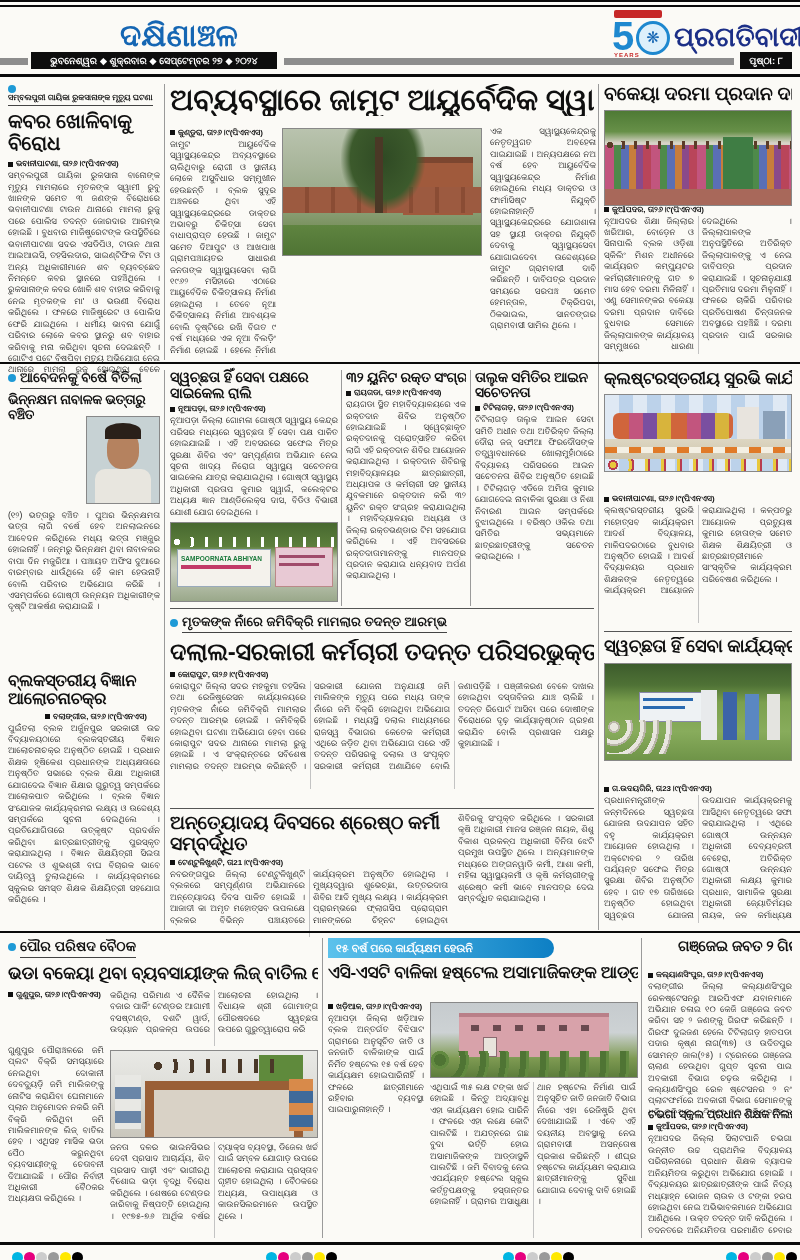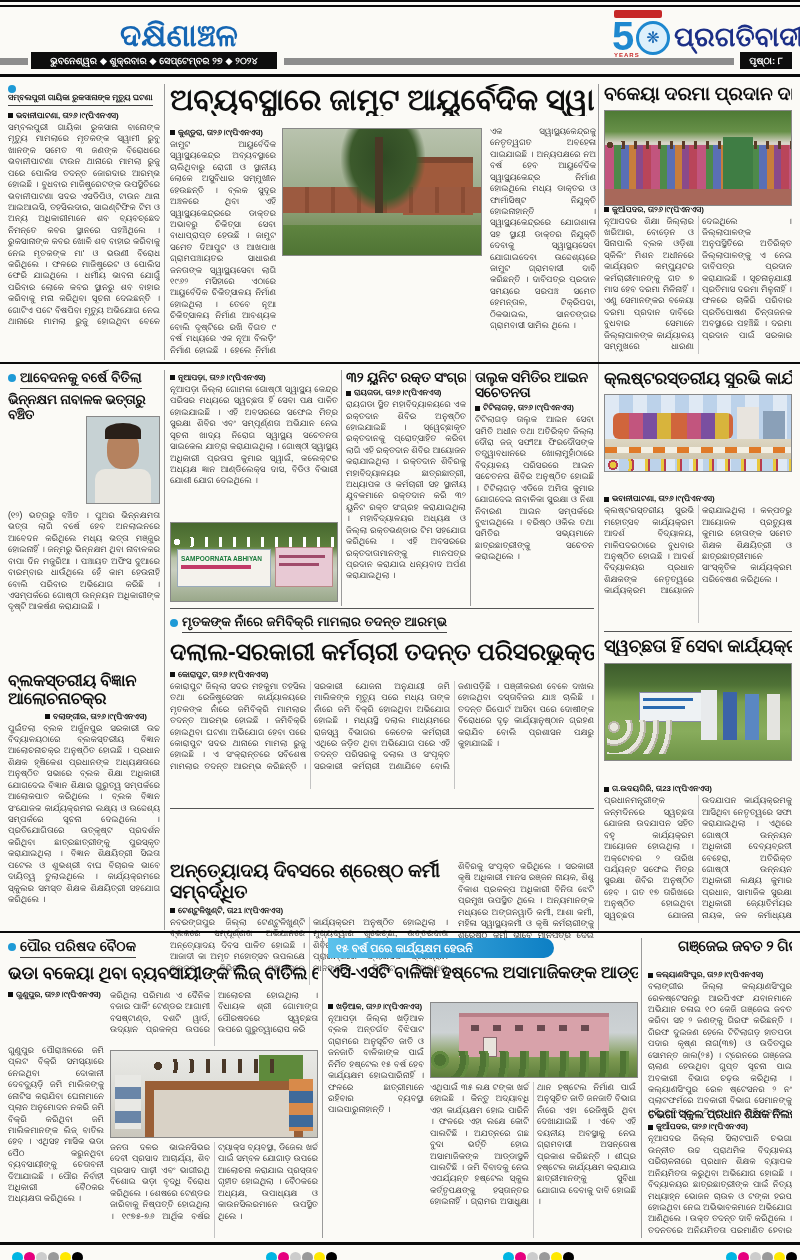--- a/index.html
+++ b/index.html
@@ -60,20 +60,21 @@
   <div class="pill" style="left:31px;top:52px;width:246px;height:17px;">ଭୁବନେଶ୍ୱର ◆ ଶୁକ୍ରବାର ◆ ସେପ୍ଟେମ୍ବର ୨୭ ◆ ୨୦୨୪</div>
   <div class="graybar" style="left:284px;top:58px;width:450px;"></div>
   <div class="pill" style="left:740px;top:52px;width:52px;height:17px;">ପୃଷ୍ଠା: ୮</div>
 
   <div class="rule" style="left:0;top:74px;width:800px;height:3px;"></div>
 
   <section class="art" style="left:8px;top:84px;width:152px;height:276px;">
     <div style="font-size:8px;">
       <span class="bullet"></span><span class="kick kick-underline" style="font-size:8px;">ସମ୍ବଲପୁରୀ ଗାୟିକା ରୁକସାନାଙ୍କ ମୃତ୍ୟୁ ଘଟଣା</span>
     </div>
+    <div class="hd" style="font-size:20px;margin-top:5px;">କବର ଖୋଳିବାକୁ ବିରୋଧ</div>
     <div class="dateline" style="margin-top:5px;"><span class="sq"></span><span>ଭବାନୀପାଟଣା, ତା୨୬।୯(ପିଏନଏସ)</span></div>
     <div class="body-txt" style="height:206px;">ସମ୍ବଲପୁରୀ ଗାୟିକା ରୁକସାନା ବାନୋଙ୍କ ମୃତ୍ୟୁ ମାମଲାରେ ମୃତକଙ୍କ ସ୍ୱାମୀ ରୁବୁ ଖାନଙ୍କ ସମେତ ୩ ଜଣଙ୍କ ବିରୋଧରେ ଭବାନୀପାଟଣା ଟାଉନ ଥାନାରେ ମାମଲା ରୁଜୁ ପରେ ପୋଲିସ ତଦନ୍ତ ଜୋରଦାର ଆରମ୍ଭ ହୋଇଛି । ବୁଧବାର ମାଜିଷ୍ଟ୍ରେଟଙ୍କ ଉପସ୍ଥିତିରେ ଭବାନୀପାଟଣା ସଦର ଏସଡିପିଓ, ଟାଉନ ଥାନା ଆଇଆଇସି, ତହସିଲଦାର, ସାଇଣ୍ଟିଫିକ ଟିମ ଓ ଅନ୍ୟ ଅଧିକାରୀମାନେ ଶବ ବ୍ୟବଚ୍ଛେଦ ନିମନ୍ତେ କବର ସ୍ଥାନରେ ପହଞ୍ଚିଥିଲେ । ରୁକସାନାଙ୍କ କବର ଖୋଳି ଶବ ବାହାର କରିବାକୁ ନେଇ ମୃତକଙ୍କ ମା' ଓ ଭଉଣୀ ବିରୋଧ କରିଥିଲେ । ଫଳରେ ମାଜିଷ୍ଟ୍ରେଟ ଓ ପୋଲିସ ଫେରି ଯାଇଥିଲେ । ଧର୍ମୀୟ ଭାବନା ଯୋଗୁଁ ପରିବାର ଲୋକେ କବର ସ୍ଥାନରୁ ଶବ ବାହାର କରିବାକୁ ମନା କରିଥିବା ସୂଚନା ଦେଇଛନ୍ତି । ଗୋଟିଏ ପଟେ ବିଷପିବା ମୃତ୍ୟୁ ଅଭିଯୋଗ ନେଇ ଥାନାରେ ମାମଲା ରୁଜୁ ହୋଇଥିବା ବେଳେ ଅନ୍ୟପଟେ ଶବ ବ୍ୟବଚ୍ଛେଦ ପାଇଁ ପରିବାର ଲୋକେ ବାରଣ କରିବା ଘଟଣା ସାଧାରଣରେ ଚର୍ଚ୍ଚାର ବିଷୟ ହୋଇଛି ।</div>
   </section>
 
   <div class="vdiv" style="left:164px;top:84px;height:276px;"></div>
 
   <section class="art" style="left:170px;top:84px;width:424px;height:276px;">
     <div class="hd hd-center nowrap" style="font-size:30px;">ଅବ୍ୟବସ୍ଥାରେ ଜାମୁଟ ଆୟୁର୍ବେଦିକ ସ୍ୱାସ୍ଥ୍ୟକେନ୍ଦ୍ର</div>
     <div class="abs" style="left:0;top:42px;width:106px;height:232px;">
       <div class="dateline"><span class="sq"></span><span>କୁଣ୍ଡୁରା, ତା୨୬।୯(ପିଏନଏସ)</span></div>
@@ -127,20 +128,21 @@
 
   <section class="art" style="left:8px;top:672px;width:152px;height:256px;">
     <div class="hd" style="font-size:16.5px;">ବ୍ଲକସ୍ତରୀୟ ବିଜ୍ଞାନ ଆଲୋଚନାଚକ୍ର</div>
     <div class="dateline" style="margin-top:4px;margin-left:37px;"><span class="sq"></span><span>ବଲାଙ୍ଗୀର, ତା୨୬।୯(ପିଏନଏସ)</span></div>
     <div class="body-txt" style="height:204px;">ପୁଇଁତଲା ବ୍ଲକ ଅର୍ଜୁନପୁର ସରକାରୀ ଉଚ୍ଚ ବିଦ୍ୟାଳୟଠାରେ ବ୍ଲକସ୍ତରୀୟ ବିଜ୍ଞାନ ଆଲୋଚନାଚକ୍ର ଅନୁଷ୍ଠିତ ହୋଇଛି । ପ୍ରଧାନ ଶିକ୍ଷକ ହୃଷିକେଶ ପ୍ରଧାନଙ୍କ ଅଧ୍ୟକ୍ଷତାରେ ଅନୁଷ୍ଠିତ ସଭାରେ ବ୍ଲକ ଶିକ୍ଷା ଅଧିକାରୀ ଯୋଗଦେଇ ବିଜ୍ଞାନ ଶିକ୍ଷାର ଗୁରୁତ୍ୱ ସମ୍ପର୍କରେ ଆଲୋକପାତ କରିଥିଲେ । ବ୍ଲକ ବିଜ୍ଞାନ ସଂଯୋଜକ କାର୍ଯ୍ୟକ୍ରମର ଲକ୍ଷ୍ୟ ଓ ଉଦ୍ଦେଶ୍ୟ ସମ୍ପର୍କରେ ସୂଚନା ଦେଇଥିଲେ । ପ୍ରତିଯୋଗିତାରେ ଉତ୍କୃଷ୍ଟ ପ୍ରଦର୍ଶନ କରିଥିବା ଛାତ୍ରଛାତ୍ରୀଙ୍କୁ ପୁରସ୍କୃତ କରାଯାଇଥିଲା । ବିଜ୍ଞାନ ଶିକ୍ଷୟିତ୍ରୀ ସିଇତା ପଟେଲ ଓ ଶୁଭଶ୍ରୀ ବାଘ ବିଚାରକ ଭାବେ ଦାୟିତ୍ୱ ତୁଲାଇଥିଲେ । କାର୍ଯ୍ୟକ୍ରମରେ ସ୍କୁଲର ସମସ୍ତ ଶିକ୍ଷକ ଶିକ୍ଷୟିତ୍ରୀ ସହଯୋଗ କରିଥିଲେ ।</div>
   </section>
 
   <div class="vdiv" style="left:164px;top:370px;height:560px;"></div>
 
   <section class="art" style="left:170px;top:370px;width:168px;height:232px;">
+    <div class="hd" style="font-size:14.5px;">ସ୍ୱଚ୍ଛତା ହିଁ ସେବା ପକ୍ଷରେ ସାଇକେଲ ରାଲି</div>
     <div class="dateline" style="margin-top:3px;"><span class="sq"></span><span>ନୂଆପଡ଼ା, ତା୨୬।୯(ପିଏନଏସ)</span></div>
     <div class="body-txt" style="height:112px;">ନୂଆପଡ଼ା ଜିଲ୍ଲା ଗୋମଳା ଗୋଷ୍ଠୀ ସ୍ୱାସ୍ଥ୍ୟ କେନ୍ଦ୍ର ପରିସର ମଧ୍ୟରେ ସ୍ୱଚ୍ଛତା ହିଁ ସେବା ପକ୍ଷ ପାଳିତ ହୋଇଯାଇଛି । ଏହି ଅବସରରେ ସଫେଇ ମିତ୍ର ସୁରକ୍ଷା ଶିବିର ଏବଂ ସମ୍ପୂର୍ଣ୍ଣତା ଅଭିଯାନ ନେଇ ସୂଚନା ଖାଦ୍ୟ ନିରୋଗ ସ୍ୱାସ୍ଥ୍ୟ ସଚେତନତା ସାଇକେଲ ଯାତ୍ରା କରାଯାଇଥିଲା । ଗୋଷ୍ଠୀ ସ୍ୱାସ୍ଥ୍ୟ ଅଧିକାରୀ ପ୍ରତାପ କୁମାର ସ୍ୱାଇଁ, କଲେକ୍ଟର ଅଧ୍ୟକ୍ଷ ଜ୍ଞାନ ଆଣ୍ଡିଲେକ୍ସ ଦାସ, ବିଡିଓ ବିଭାରୀ ଯୋଶୀ ଯୋଗ ଦେଇଥିଲେ ।</div>
     <div class="photo" style="left:0;top:152px;width:166px;height:78px;">
       <div class="pe" style="left:0;top:0;width:166px;height:78px;background:linear-gradient(#47682f 0%,#5d7f3c 30%,#b9c3a8 45%,#c9cfc0 60%,#9aa88a 100%);"></div>
       <div class="pe" style="left:0;top:14px;width:166px;height:10px;background:repeating-radial-gradient(circle at 6px 5px,#ffffff 0 3px,rgba(0,0,0,0) 3px 14px);"></div>
       <div class="pe" style="left:6px;top:26px;width:92px;height:36px;background:#f4f2ec;border:1px solid #9ab;"></div>
       <div class="pe" style="left:10px;top:32px;font-size:6.5px;font-weight:bold;color:#1a7a3c;">SAMPOORNATA ABHIYAN</div>
       <div class="pe" style="left:10px;top:42px;width:70px;height:4px;background:#c23a68;"></div>
       <div class="pe" style="left:104px;top:24px;width:56px;height:38px;background:#e8c9d4;border:1px solid #b88;"></div>
       <div class="pe" style="left:108px;top:32px;width:46px;height:3px;background:#a04a6a;"></div>
@@ -202,21 +204,21 @@
 
   <section class="art" style="left:170px;top:614px;width:424px;height:190px;">
     <div style="font-size:13px;"><span class="bullet"></span><span class="kick kick-underline" style="font-size:13px;">ମୃତକଙ୍କ ନାଁରେ ଜମିବିକ୍ରି ମାମଲାର ତଦନ୍ତ ଆରମ୍ଭ</span></div>
     <div class="hd nowrap" style="font-size:24px;margin-top:6px;">ଦଲାଲ-ସରକାରୀ କର୍ମଚାରୀ ତଦନ୍ତ ପରିସରଭୁକ୍ତ ହେବେ</div>
     <div class="dateline" style="margin-top:5px;width:140px;"><span class="sq"></span><span>କୋରାପୁଟ, ତା୨୬।୯(ପିଏନଏସ)</span></div>
     <div class="body-txt cols-3" style="height:108px;">କୋରାପୁଟ ଜିଲ୍ଲା ସଦର ମହକୁମା ତହସିଲ ତଥା ରେଜିଷ୍ଟ୍ରେସନ କାର୍ଯ୍ୟାଳୟରେ ମୃତକଙ୍କ ନାଁରେ ଜମିବିକ୍ରି ମାମଲାର ତଦନ୍ତ ଆରମ୍ଭ ହୋଇଛି । ଜମିବିକ୍ରି ହୋଇଥିବା ଘଟଣା ଅଭିଯୋଗ ହେବା ପରେ କୋରାପୁଟ ସଦର ଥାନାରେ ମାମଲା ରୁଜୁ ହୋଇଛି । ଏ ସଂକ୍ରାନ୍ତରେ ସବିଶେଷ ମାମଲାର ତଦନ୍ତ ଆରମ୍ଭ କରିଛନ୍ତି । ସରକାରୀ ଯୋଜନା ଅନୁଯାୟୀ ଜମି ମାଲିକଙ୍କ ମୃତ୍ୟୁ ପରେ ମଧ୍ୟ ତାଙ୍କ ନାଁରେ ଜମି ବିକ୍ରି ହୋଇଥିବା ଅଭିଯୋଗ ହୋଇଛି । ମଧ୍ୟସ୍ଥି ଦଲାଲ ମାଧ୍ୟମରେ ରାଜସ୍ୱ ବିଭାଗର କେତେକ କର୍ମଚାରୀ ଏଥିରେ ଜଡ଼ିତ ଥିବା ଅଭିଯୋଗ ପରେ ଏହି ତଦନ୍ତ ପରିସରକୁ ଦଲାଲ ଓ ସଂପୃକ୍ତ ସରକାରୀ କର୍ମଚାରୀ ଅଣାଯିବେ ବୋଲି ଜଣାପଡ଼ିଛି । ପଞ୍ଜୀକରଣ ବେଳେ ଦାଖଲ ହୋଇଥିବା ଦସ୍ତାବିଜର ଯାଞ୍ଚ ଚାଲିଛି । ତଦନ୍ତ ରିପୋର୍ଟ ଆସିବା ପରେ ଦୋଷୀଙ୍କ ବିରୋଧରେ ଦୃଢ଼ କାର୍ଯ୍ୟାନୁଷ୍ଠାନ ଗ୍ରହଣ କରାଯିବ ବୋଲି ପ୍ରଶାସନ ପକ୍ଷରୁ କୁହାଯାଇଛି ।</div>
   </section>
 
   <div class="rule" style="left:170px;top:808px;width:424px;height:1px;background:#555;"></div>
 
-  <section class="art" style="left:170px;top:813px;width:424px;height:116px;margin-top:48px;">
+  <section class="art" style="left:170px;top:813px;width:424px;height:116px;">
     <div class="hd" style="font-size:19px;width:272px;">ଅନ୍ତ୍ୟୋଦୟ ଦିବସରେ ଶ୍ରେଷ୍ଠ କର୍ମୀ ସମ୍ବର୍ଦ୍ଧିତ</div>
     <div class="dateline" style="margin-top:4px;"><span class="sq"></span><span>ଟେଣ୍ଟୁଳିଖୁଣ୍ଟି, ତା21।୯(ପିଏନଏସ)</span></div>
     <div class="body-txt cols-2" style="width:278px;height:68px;">ନବରଙ୍ଗପୁର ଜିଲ୍ଲା ଟେଣ୍ଟୁଳିଖୁଣ୍ଟି ବ୍ଲକରେ ସମ୍ପୂର୍ଣ୍ଣତା ଅଭିଯାନରେ ଅନ୍ତ୍ୟୋଦୟ ଦିବସ ପାଳିତ ହୋଇଛି । ଆଜାଦୀ କା ଅମୃତ ମହୋତ୍ସବ ଉପଲକ୍ଷେ ବ୍ଲକର ବିଭିନ୍ନ ପଞ୍ଚାୟତରେ କାର୍ଯ୍ୟକ୍ରମ ଅନୁଷ୍ଠିତ ହୋଇଥିଲା । ମୁଖ୍ୟଦ୍ୱାର ଶୁଭେଚ୍ଛା, ଉତ୍ତରଦାତା ଶିବିର ଆଦି ମୁଖ୍ୟ ଲକ୍ଷ୍ୟ । କାର୍ଯ୍ୟକ୍ରମ ପ୍ରାରମ୍ଭରେ ଫ୍ଲାଗସିପ ପ୍ରୋଗ୍ରାମ ମାନଙ୍କରେ ଚିହ୍ନଟ ହୋଇଥିବା କାର୍ଯ୍ୟକ୍ରମ ବିଷୟରେ ଆଲୋଚନା କରାଯାଇଥିଲା ।</div>
     <div class="body-txt abs" style="left:288px;top:0;width:136px;height:114px;">ଶିବିରକୁ ସଂପୃକ୍ତ କରିଥିଲେ । ସରକାରୀ କୃଷି ଅଧିକାରୀ ମାନସ ରଞ୍ଜନ ନାୟକ, ଶିଶୁ ବିକାଶ ପ୍ରକଳ୍ପ ଅଧିକାରୀ ବିନିତା ଝେଟି ପ୍ରମୁଖ ଉପସ୍ଥିତ ଥିଲେ । ଅନ୍ୟମାନଙ୍କ ମଧ୍ୟରେ ଅଙ୍ଗନୱାଡି କର୍ମୀ, ଆଶା କର୍ମୀ, ମହିଳା ସ୍ୱାସ୍ଥ୍ୟକର୍ମୀ ଓ କୃଷି କର୍ମଚାରୀଙ୍କୁ ଶ୍ରେଷ୍ଠ କର୍ମୀ ଭାବେ ମାନପତ୍ର ଦେଇ ସମ୍ବର୍ଦ୍ଧିତ କରାଯାଇଥିଲା ।</div>
   </section>
 
   <div class="rule" style="left:0;top:931px;width:800px;height:2px;"></div>
 
   <section class="art" style="left:8px;top:938px;width:310px;height:300px;">
     <div style="font-size:14px;"><span class="bullet"></span><span class="kick kick-underline" style="font-size:14px;">ପୌର ପରିଷଦ ବୈଠକ</span></div>

